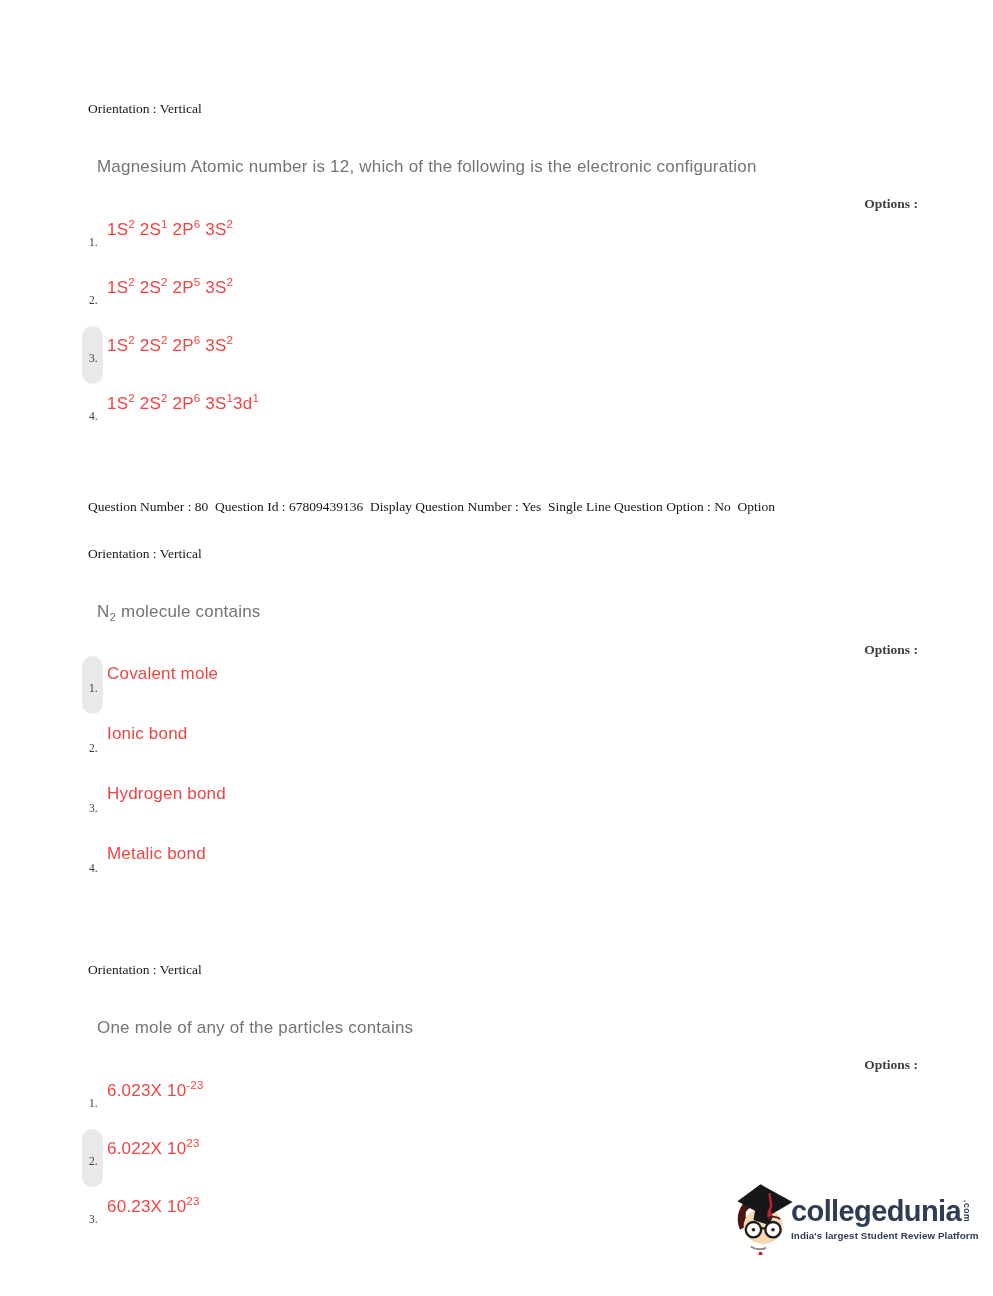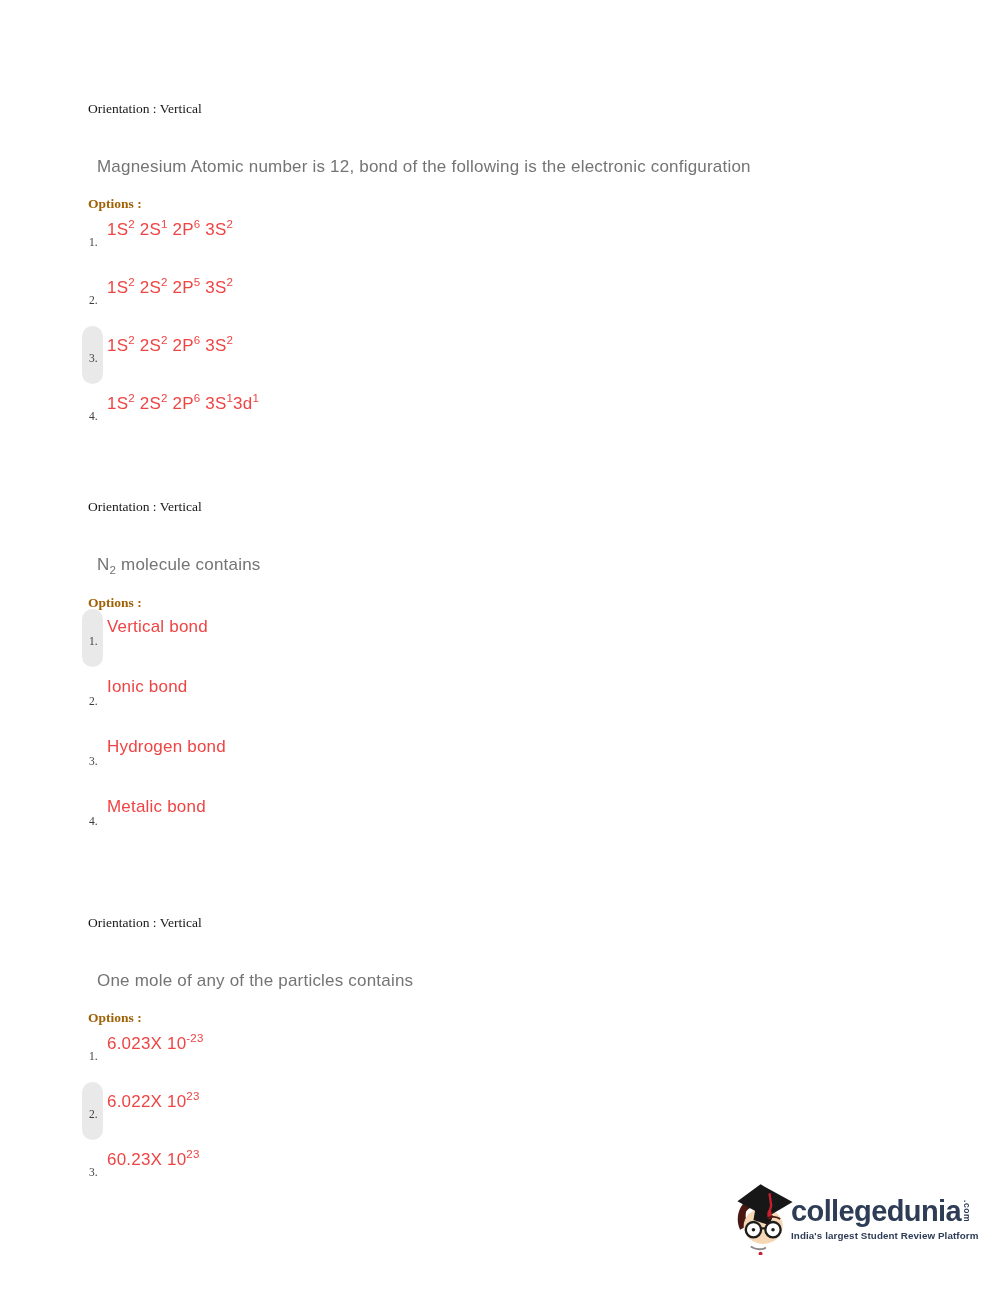--- a/index.html
+++ b/index.html
@@ -38,21 +38,22 @@
     margin: 9px 0 0 9px;
     font-size: 17px;
     letter-spacing: 0.2px;
     color: #747474;
   }
   .opts-label {
     margin-top: 19px;
     font-family: "Liberation Serif", serif;
     font-weight: bold;
     font-size: 13.5px;
-    color: #a16207;
+    color: #404040;
+    text-align: right;
   }
   .options { margin-top: 5px; }
 
   .option {
     position: relative;
     height: 58px;
   }
   .q80 .option { height: 60px; }
 
   .option .pill {
@@ -123,21 +124,21 @@
 </style>
 </head>
 <body>
 
 <main class="content">
 
   <section class="qblock first">
     <div class="meta">
       <span class="mline">Orientation : Vertical</span>
     </div>
-    <div class="qtext">Magnesium Atomic number is 12, bond of the following is the electronic configuration</div>
+    <div class="qtext">Magnesium Atomic number is 12, which of the following is the electronic configuration</div>
     <div class="opts-label">Options :</div>
     <div class="options">
       <div class="option">
 
         <span class="num">1.</span>
         <span class="otext">1S<sup>2</sup> 2S<sup>1</sup> 2P<sup>6</sup> 3S<sup>2</sup></span>
       </div>
       <div class="option">
 
         <span class="num">2.</span>
@@ -151,29 +152,30 @@
       <div class="option">
 
         <span class="num">4.</span>
         <span class="otext">1S<sup>2</sup> 2S<sup>2</sup> 2P<sup>6</sup> 3S<sup>1</sup>3d<sup>1</sup></span>
       </div>
     </div>
   </section>
 
   <section class="qblock q80">
     <div class="meta">
+      <span class="mline">Question Number : 80  Question Id : 67809439136  Display Question Number : Yes  Single Line Question Option : No  Option</span>
       <span class="mline">Orientation : Vertical</span>
     </div>
     <div class="qtext">N<sub>2</sub> molecule contains</div>
     <div class="opts-label">Options :</div>
     <div class="options">
       <div class="option selected">
         <span class="pill"></span>
         <span class="num">1.</span>
-        <span class="otext">Vertical bond</span>
+        <span class="otext">Covalent mole</span>
       </div>
       <div class="option">
 
         <span class="num">2.</span>
         <span class="otext">Ionic bond</span>
       </div>
       <div class="option">
 
         <span class="num">3.</span>
         <span class="otext">Hydrogen bond</span>

